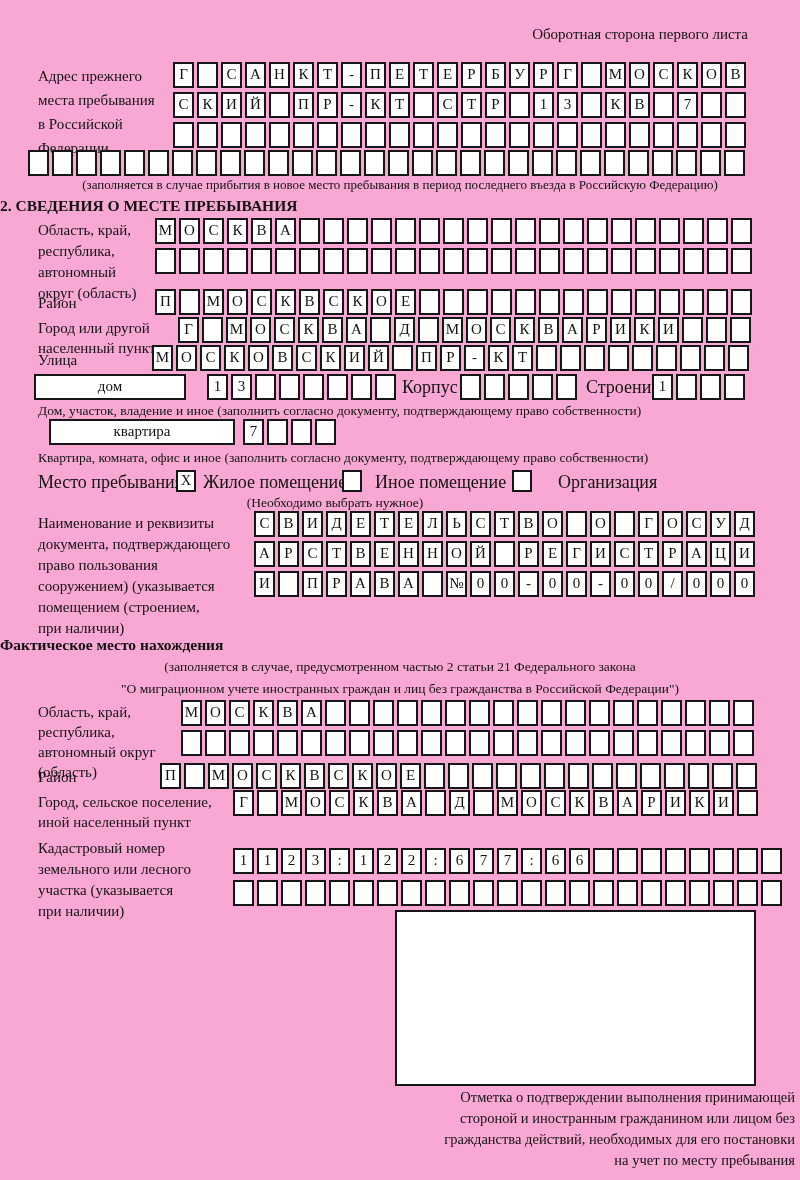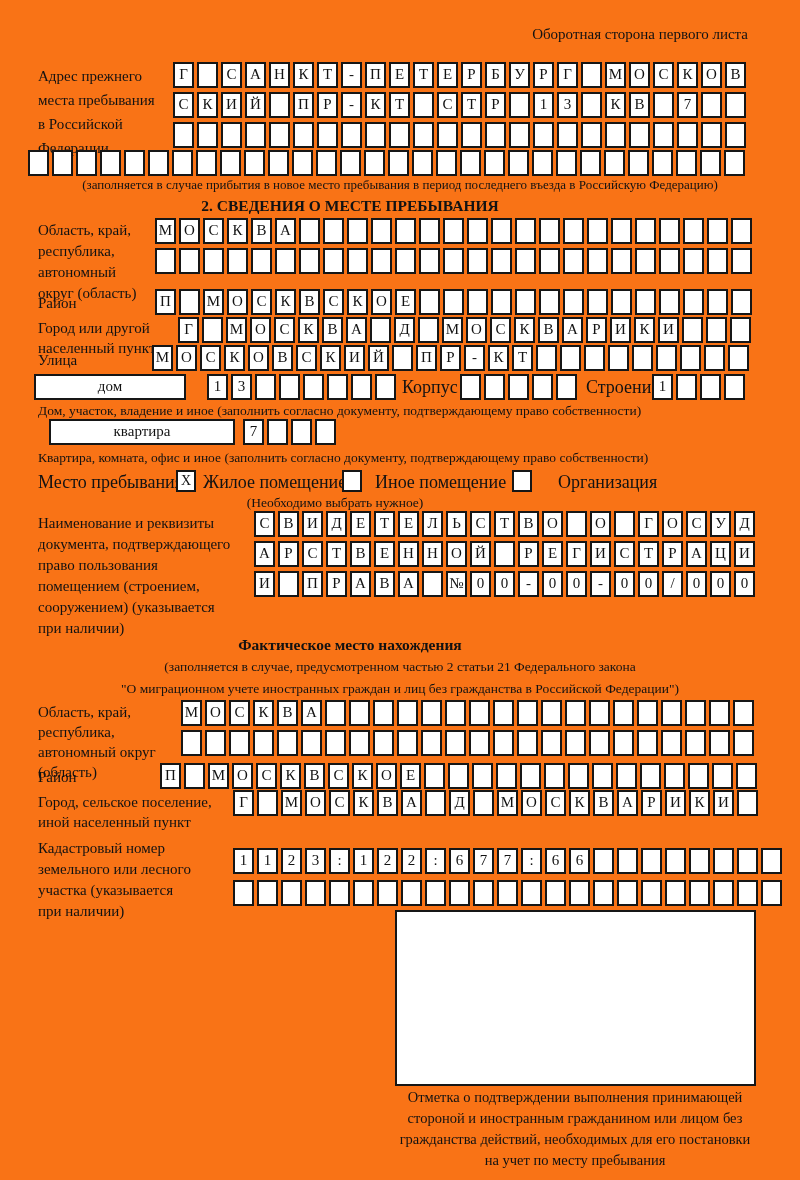--- a/index.html
+++ b/index.html
@@ -1,41 +1,41 @@
 <!DOCTYPE html>
 <html><head>
 <meta charset="utf-8">
 <style>
   html,body{margin:0;padding:0;background:#fff;}
   #page{
-    position:relative;width:800px;height:1180px;background:#f97316;
+    position:relative;width:800px;height:1180px;background:#f9a8d4;
     font-family:"Liberation Serif","DejaVu Serif",serif;color:#121212;overflow:hidden;
   }
   .row{position:absolute;white-space:nowrap;height:26px;}
   .cell{
     display:inline-block;box-sizing:border-box;width:21px;height:26px;
     border:2px solid #161616;margin-right:3px;text-align:center;
     font-size:15px;line-height:21px;vertical-align:top;background:#fff;
   }
   .lbl{position:absolute;font-size:15px;line-height:21px;}
   .lbl div{white-space:nowrap;}
   .cap{position:absolute;font-size:13px;white-space:nowrap;}
   .center{left:0;width:800px;text-align:center;}
-  .title{position:absolute;left:0;width:700px;text-align:center;font-weight:bold;font-size:15.5px;}
+  .title{position:absolute;left:0;width:700px;text-align:left;font-weight:bold;font-size:15.5px;}
   .wbox{
     position:absolute;box-sizing:border-box;height:26px;border:2px solid #161616;
     text-align:center;font-size:15px;line-height:21px;background:#fff;
   }
   .chk{
     position:absolute;box-sizing:border-box;width:20px;height:22px;border:2px solid #161616;
     text-align:center;font-size:14px;line-height:17px;background:#fff;
   }
   .opt{position:absolute;font-size:18px;white-space:nowrap;}
   .bigbox{position:absolute;border:2px solid #161616;background:#fff;}
-  .note{position:absolute;text-align:center;font-size:14.5px;line-height:21px;}
+  .note{position:absolute;text-align:right;font-size:14.5px;line-height:21px;}
 </style>
 </head>
 <body>
 
 <div id="page">
 
   <div class="lbl" style="right:52px;top:24px;font-size:15px;">Оборотная сторона первого листа</div>
 
   <div class="lbl" style="left:38px;top:64px;line-height:24px;">
       <div>Адрес прежнего</div>
@@ -90,22 +90,22 @@
   <div class="chk" style="left:342px;top:470px;"></div>
   <div class="opt" style="left:375px;top:472px;">Иное помещение</div>
   <div class="chk" style="left:512px;top:470px;"></div>
   <div class="opt" style="left:558px;top:472px;">Организация</div>
   <div class="cap" style="left:175px;top:495px;width:320px;text-align:center;font-size:13.5px;">(Необходимо выбрать нужное)</div>
 
   <div class="lbl" style="left:38px;top:513px;">
       <div>Наименование и реквизиты</div>
       <div>документа, подтверждающего</div>
       <div>право пользования</div>
+      <div>сооружением) (указывается</div>
       <div>помещением (строением,</div>
-      <div>сооружением) (указывается</div>
       <div>при наличии)</div>
     </div>
   <div class="row" style="left:254px;top:511px;"><span class="cell">С</span><span class="cell">В</span><span class="cell">И</span><span class="cell">Д</span><span class="cell">Е</span><span class="cell">Т</span><span class="cell">Е</span><span class="cell">Л</span><span class="cell">Ь</span><span class="cell">С</span><span class="cell">Т</span><span class="cell">В</span><span class="cell">О</span><span class="cell"></span><span class="cell">О</span><span class="cell"></span><span class="cell">Г</span><span class="cell">О</span><span class="cell">С</span><span class="cell">У</span><span class="cell">Д</span></div>
   <div class="row" style="left:254px;top:541px;"><span class="cell">А</span><span class="cell">Р</span><span class="cell">С</span><span class="cell">Т</span><span class="cell">В</span><span class="cell">Е</span><span class="cell">Н</span><span class="cell">Н</span><span class="cell">О</span><span class="cell">Й</span><span class="cell"></span><span class="cell">Р</span><span class="cell">Е</span><span class="cell">Г</span><span class="cell">И</span><span class="cell">С</span><span class="cell">Т</span><span class="cell">Р</span><span class="cell">А</span><span class="cell">Ц</span><span class="cell">И</span></div>
   <div class="row" style="left:254px;top:571px;"><span class="cell">И</span><span class="cell"></span><span class="cell">П</span><span class="cell">Р</span><span class="cell">А</span><span class="cell">В</span><span class="cell">А</span><span class="cell"></span><span class="cell">№</span><span class="cell">0</span><span class="cell">0</span><span class="cell">-</span><span class="cell">0</span><span class="cell">0</span><span class="cell">-</span><span class="cell">0</span><span class="cell">0</span><span class="cell">/</span><span class="cell">0</span><span class="cell">0</span><span class="cell">0</span></div>
 
   <div class="title" style="top:636px;">Фактическое место нахождения</div>
   <div class="cap center" style="top:659px;font-size:13.5px;">(заполняется в случае, предусмотренном частью 2 статьи 21 Федерального закона</div>
   <div class="cap center" style="top:681px;font-size:13.5px;">"О миграционном учете иностранных граждан и лиц без гражданства в Российской Федерации")</div>
 

